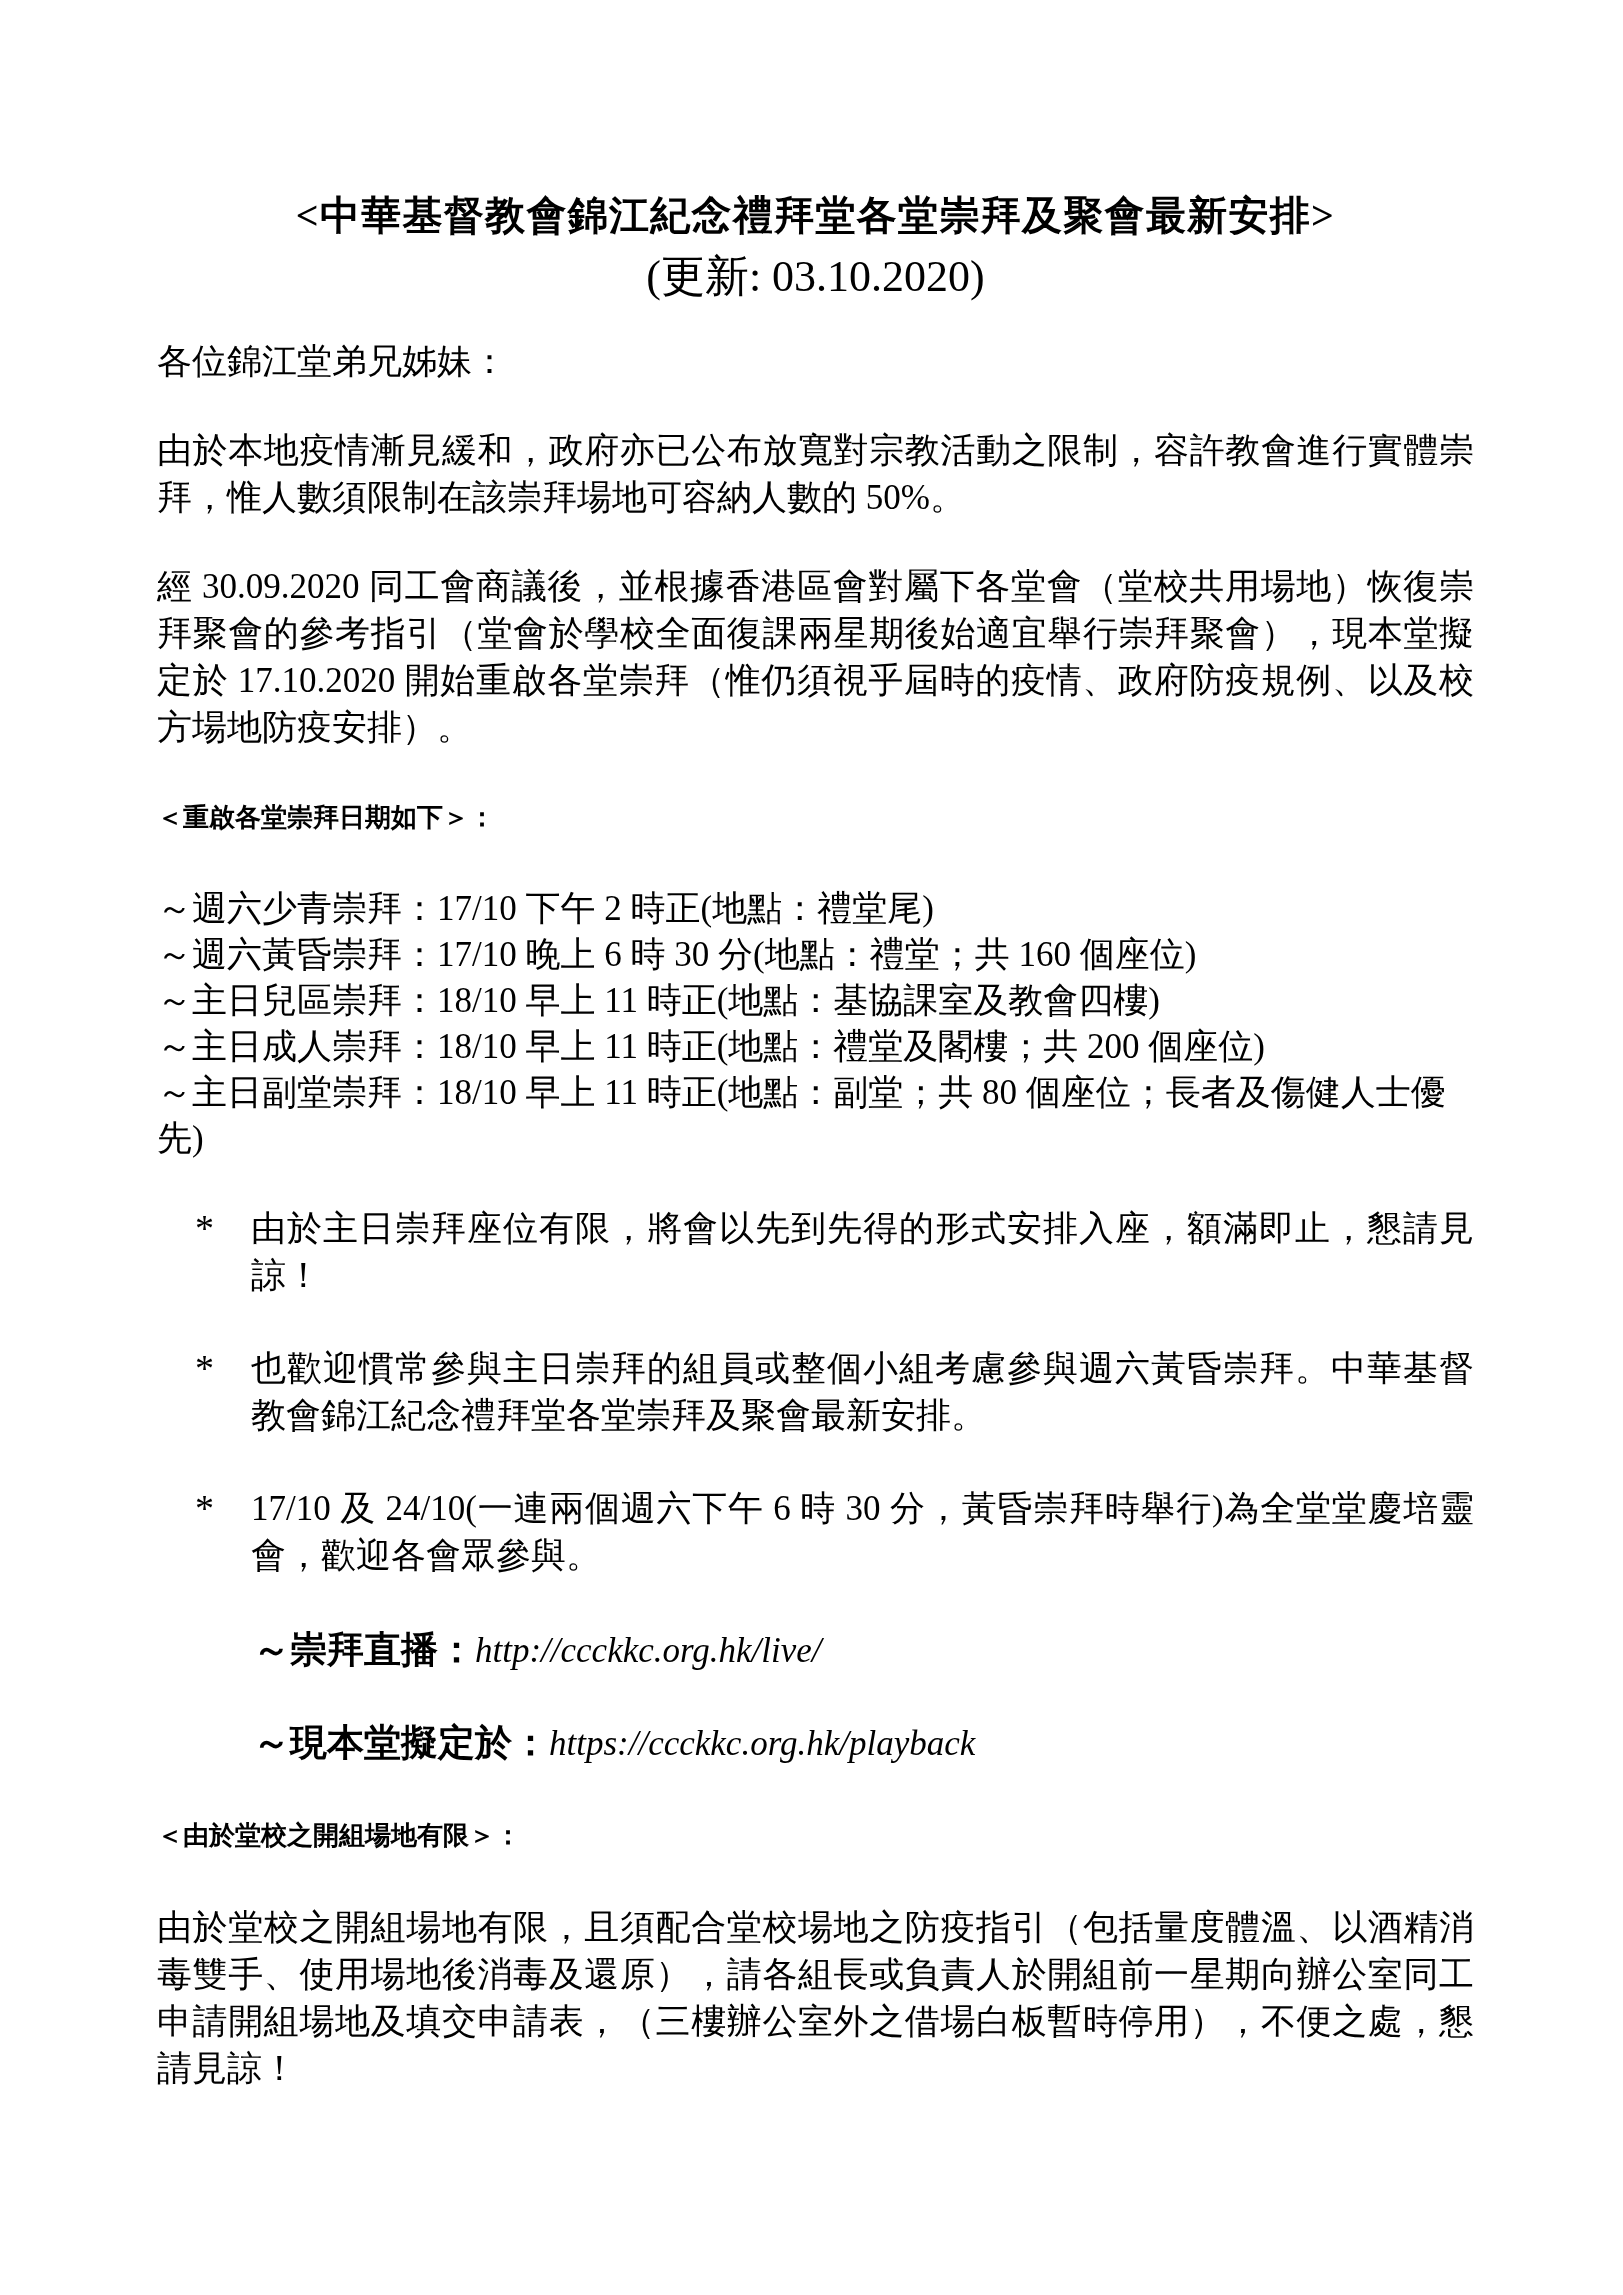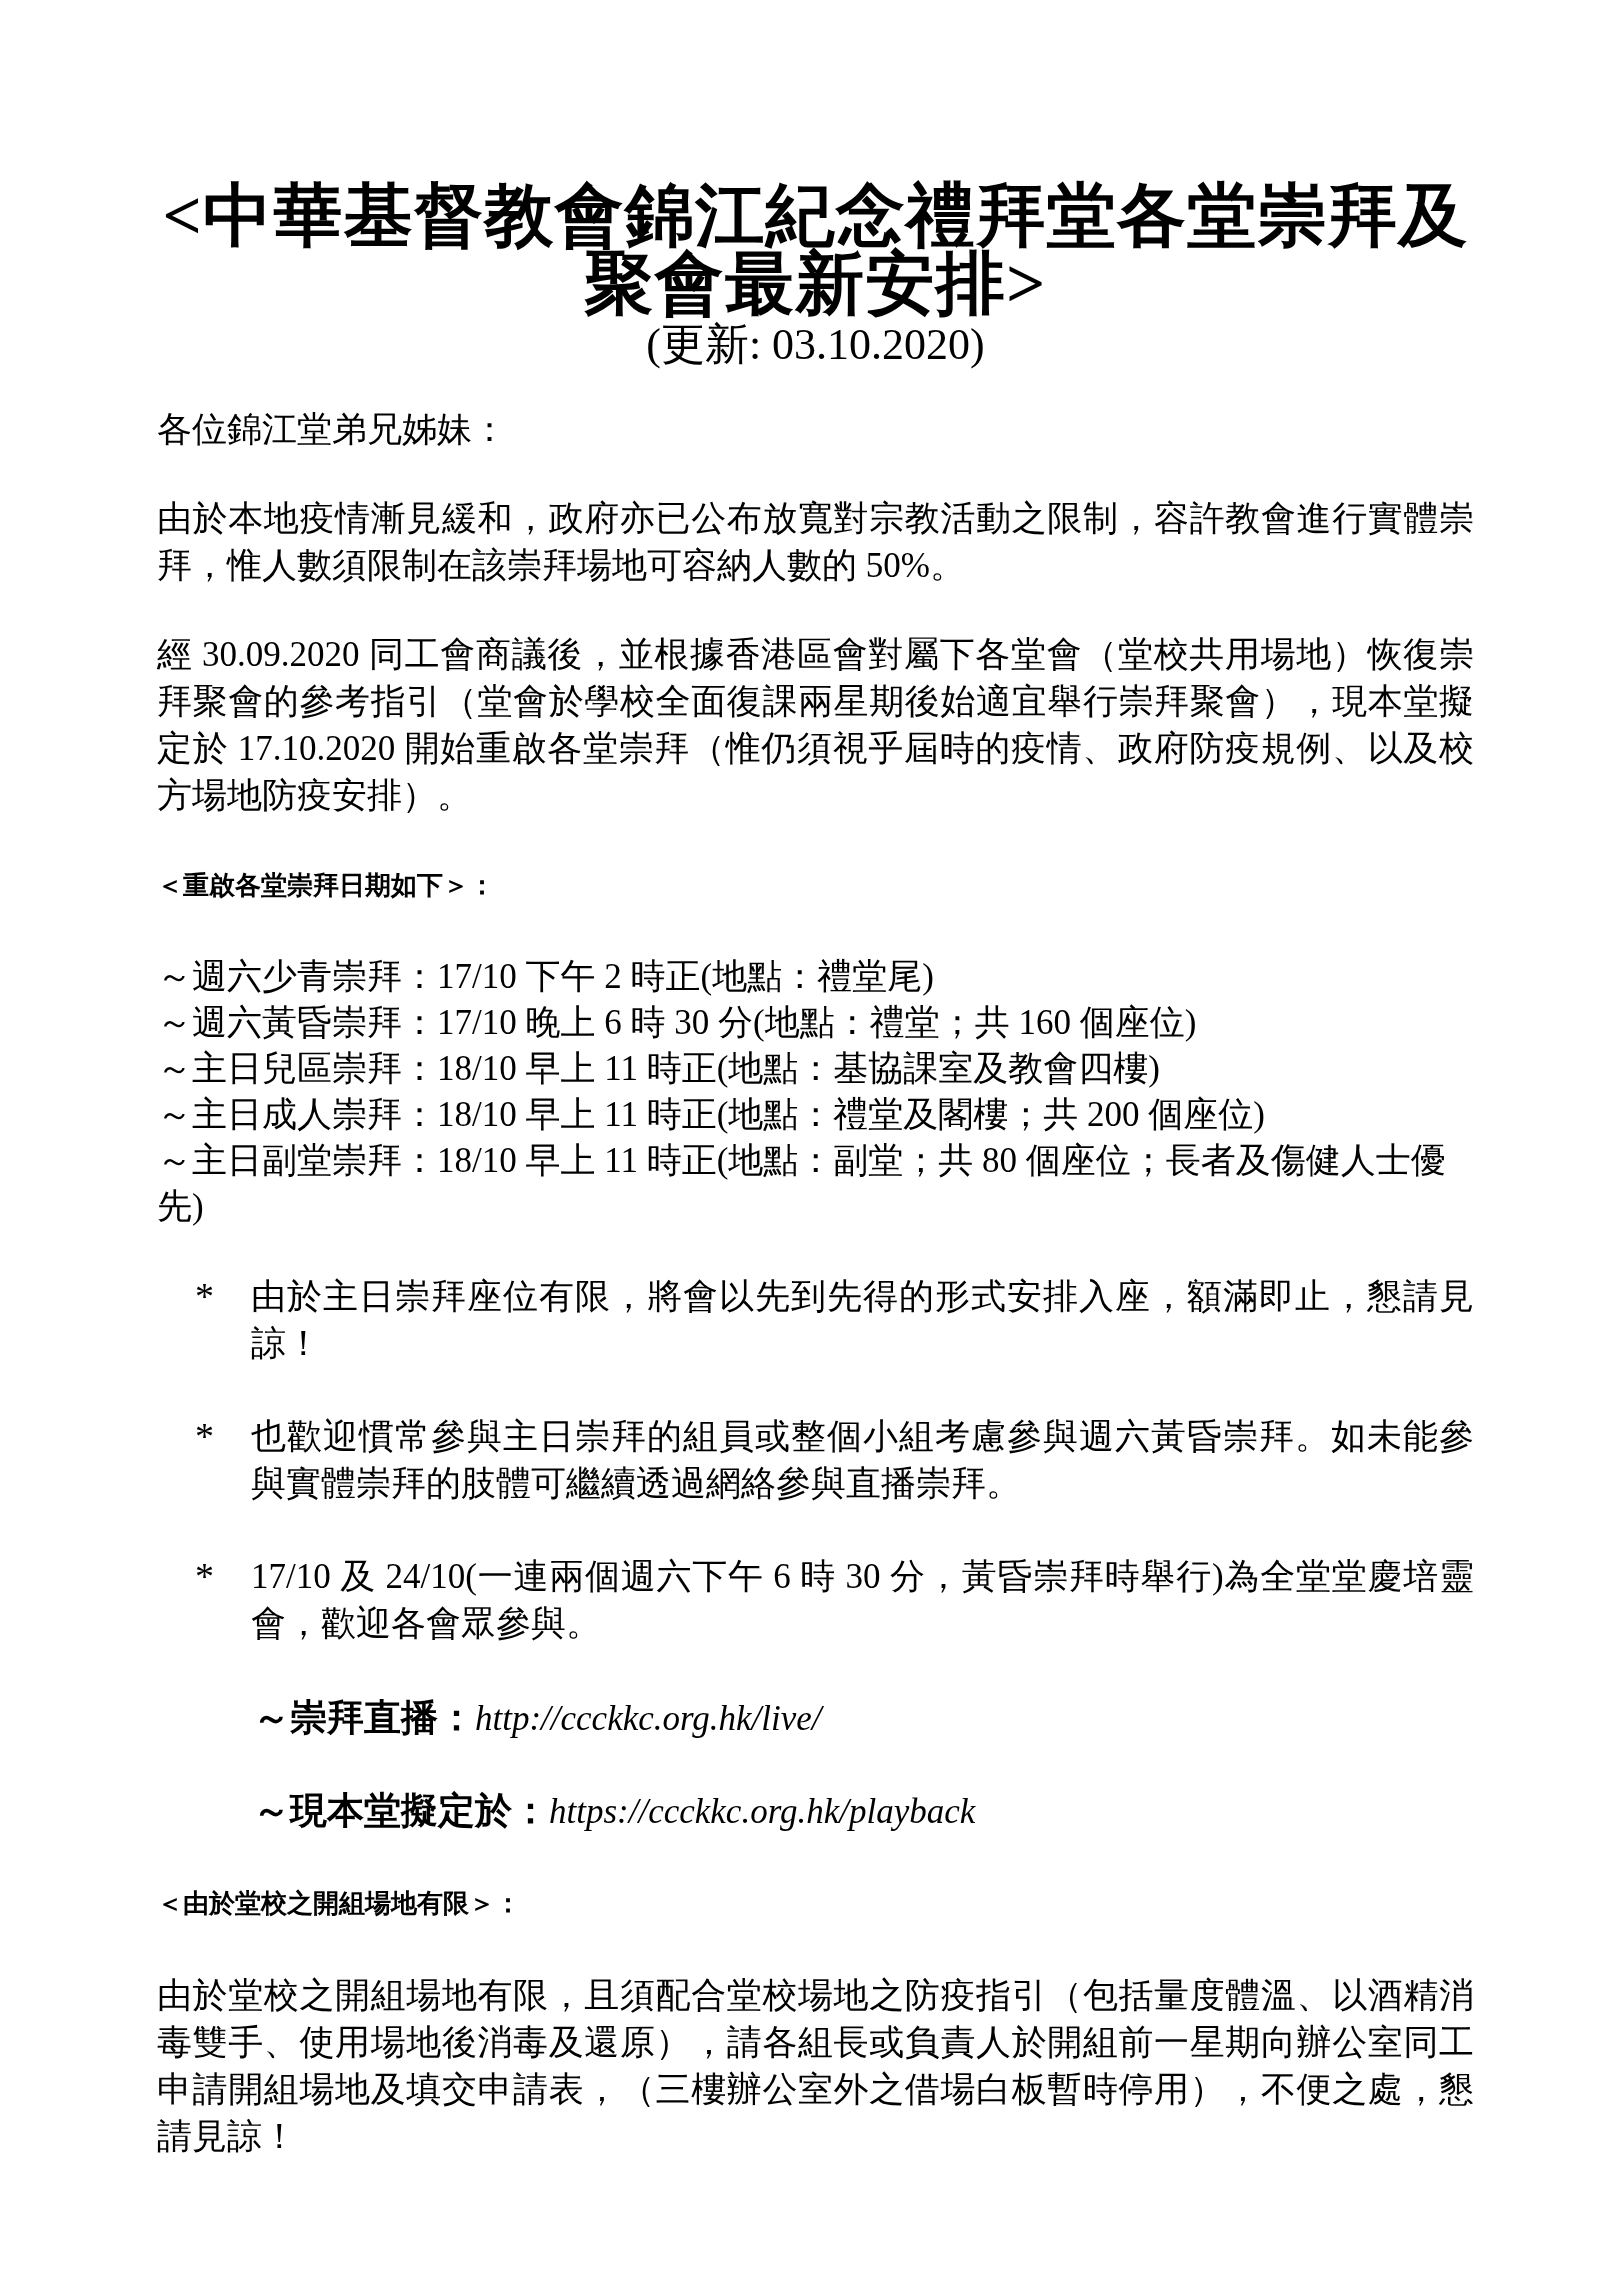--- a/index.html
+++ b/index.html
@@ -16,21 +16,21 @@
     color: #000000;
     font-family: "Liberation Serif", "DejaVu Serif", serif;
     font-size: 35px;
     line-height: 47px;
     box-sizing: border-box;
     padding: 182px 149px 0 157px;
   }
   .doc-title {
     text-align: center;
     font-weight: bold;
-    font-size: 69px;
+    font-size: 40px;
     line-height: 68px;
     margin: 0 0 3.9px 0;
     letter-spacing: 1.3px;
   }
   .update-line {
     text-align: center;
     font-size: 44px;
     line-height: 46px;
     margin: 0 0 38px 0;
   }
@@ -111,21 +111,21 @@
     <div class="schedule-item">～主日副堂崇拜：18/10 早上 11 時正(地點：副堂；共 80 個座位；長者及傷健人士優先)</div>
   </div>
 
   <div class="note">
     <span class="note-marker">*</span>
     <span class="note-text">由於主日崇拜座位有限，將會以先到先得的形式安排入座，額滿即止，懇請見諒！</span>
   </div>
 
   <div class="note">
     <span class="note-marker">*</span>
-    <span class="note-text">也歡迎慣常參與主日崇拜的組員或整個小組考慮參與週六黃昏崇拜。如未能參與實體崇拜的肢體可繼續透過網絡參與直播崇拜。</span>
+    <span class="note-text">也歡迎慣常參與主日崇拜的組員或整個小組考慮參與週六黃昏崇拜。中華基督教會錦江紀念禮拜堂各堂崇拜及聚會最新安排。</span>
   </div>
 
   <div class="note">
     <span class="note-marker">*</span>
     <span class="note-text">17/10 及 24/10(一連兩個週六下午 6 時 30 分，黃昏崇拜時舉行)為全堂堂慶培靈會，歡迎各會眾參與。</span>
   </div>
 
   <div class="link-line">
     <span class="link-label">～崇拜直播：</span><span class="link-url">http://ccckkc.org.hk/live/</span>
   </div>

